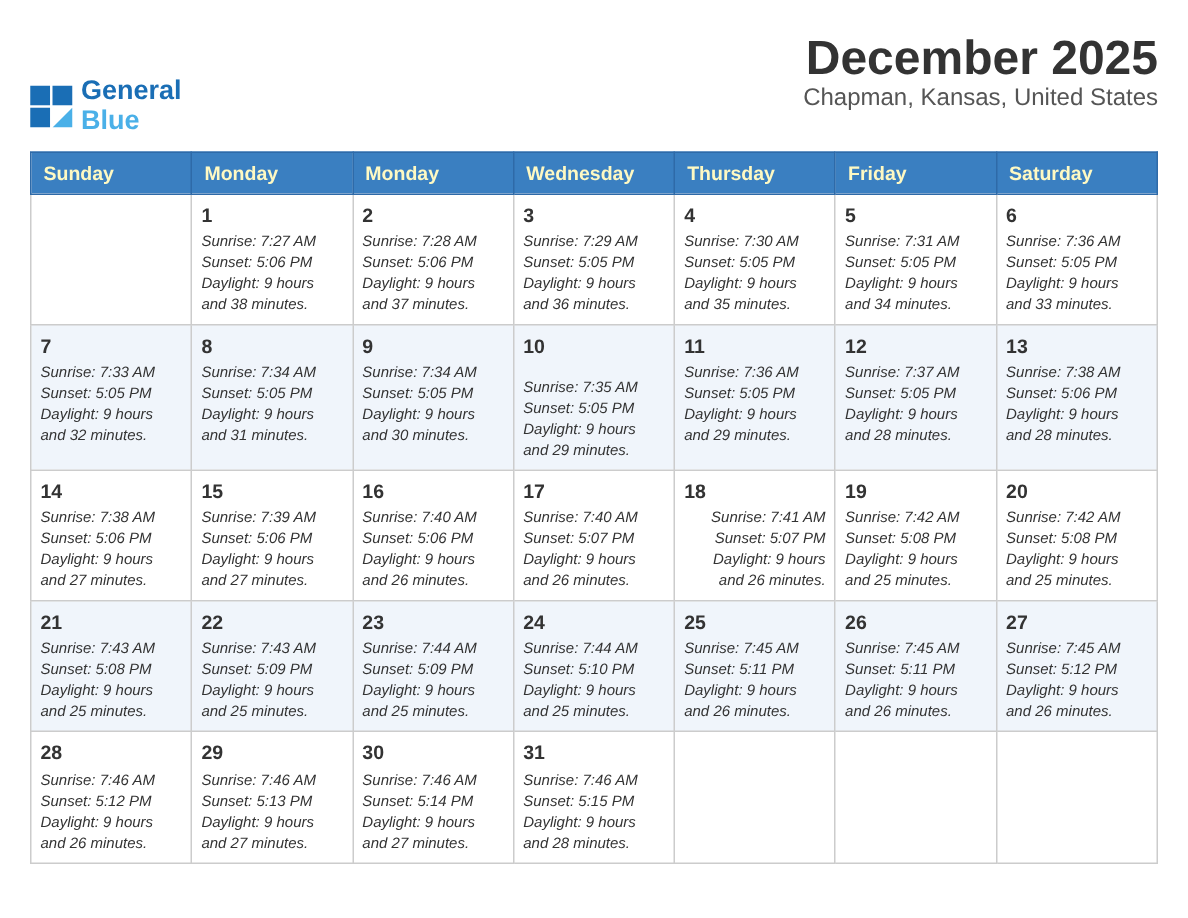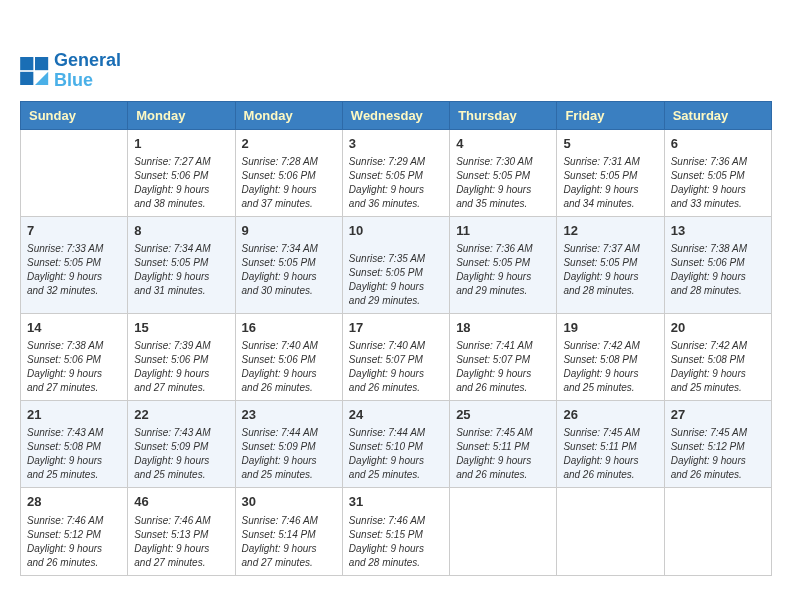--- a/index.html
+++ b/index.html
@@ -107,20 +107,22 @@
       <rect x="18" y="0" width="16" height="16" fill="#1a6eb5"></rect>
       <rect x="0" y="18" width="16" height="16" fill="#1a6eb5"></rect>
       <polygon points="18,34 34,18 34,34" fill="#4ab0e8"></polygon>
     </svg>
     <div class="logo-text">
       <div><span>General</span></div>
       <div><span style="color:#4ab0e8;">Blue</span></div>
     </div>
   </div>
   <div class="title-block">
+    <h1>December 2025</h1>
+    <h2>Chapman, Kansas, United States</h2>
   </div>
 </div>
 
 <table class="calendar">
   <thead>
     <tr>
     <th>Sunday</th>
         <th>Monday</th>
         <th>Monday</th>
         <th>Wednesday</th>
@@ -250,21 +252,21 @@
         </td>
         <td>
           <span class="day-number">17</span>
           <div class="day-info" style="white-space: pre-line;">Sunrise: 7:40 AM
 Sunset: 5:07 PM
 Daylight: 9 hours
 and 26 minutes.</div>
         </td>
         <td>
           <span class="day-number">18</span>
-          <div class="day-info" style="white-space: pre-line;">Sunrise: 7:41 AM
+          <div class="day-info" style="white-space: pre-line; text-align: right;">Sunrise: 7:41 AM
 Sunset: 5:07 PM
 Daylight: 9 hours
 and 26 minutes.</div>
         </td>
         <td>
           <span class="day-number">19</span>
           <div class="day-info" style="white-space: pre-line;">Sunrise: 7:42 AM
 Sunset: 5:08 PM
 Daylight: 9 hours
 and 25 minutes.</div>
@@ -330,21 +332,21 @@
       </tr>
       <tr>
         <td>
           <span class="day-number">28</span>
           <div class="day-info" style="white-space: pre-line;">Sunrise: 7:46 AM
 Sunset: 5:12 PM
 Daylight: 9 hours
 and 26 minutes.</div>
         </td>
         <td>
-          <span class="day-number">46</span>
+          <span class="day-number">29</span>
           <div class="day-info" style="white-space: pre-line;">Sunrise: 7:46 AM
 Sunset: 5:13 PM
 Daylight: 9 hours
 and 27 minutes.</div>
         </td>
         <td>
           <span class="day-number">30</span>
           <div class="day-info" style="white-space: pre-line;">Sunrise: 7:46 AM
 Sunset: 5:14 PM
 Daylight: 9 hours

